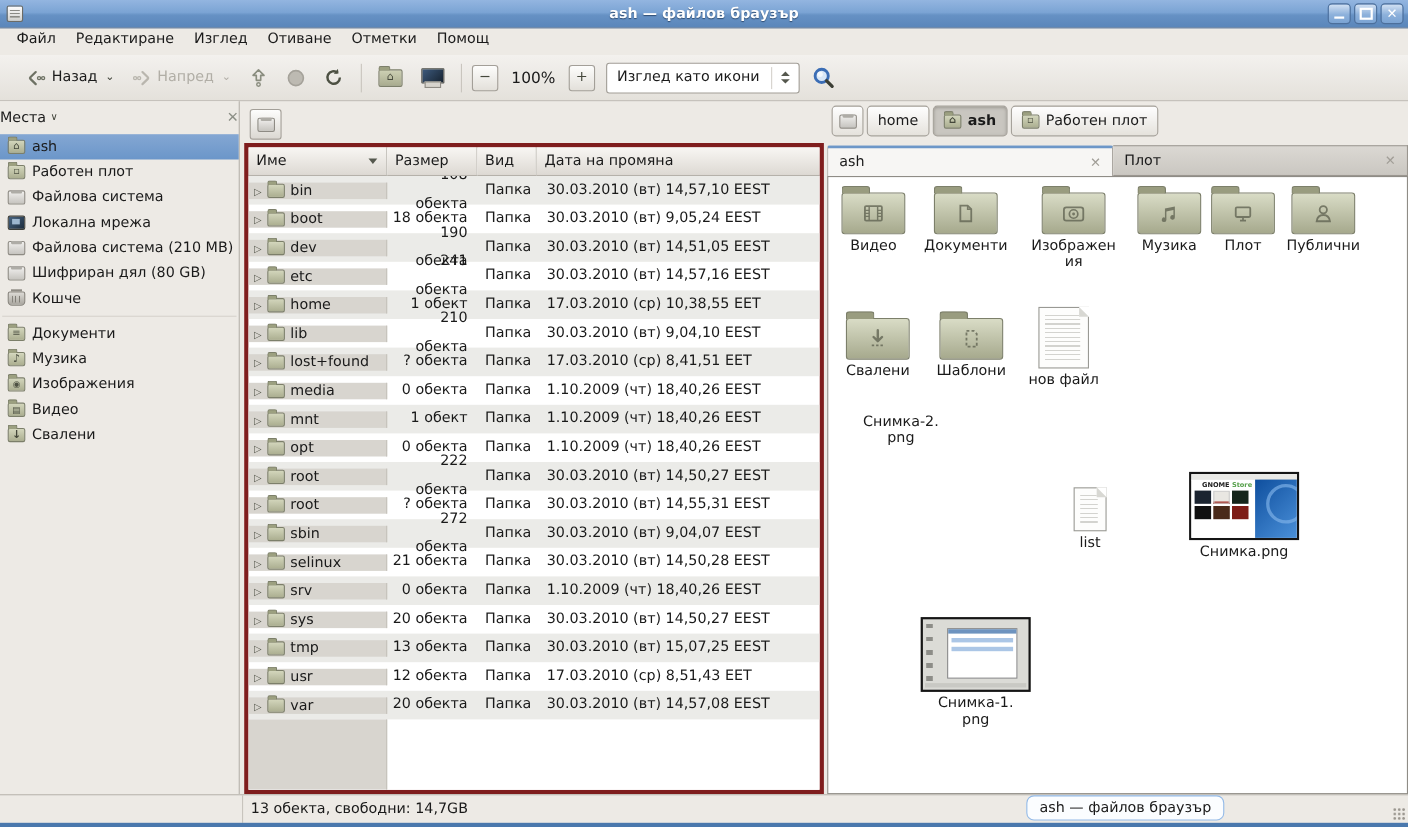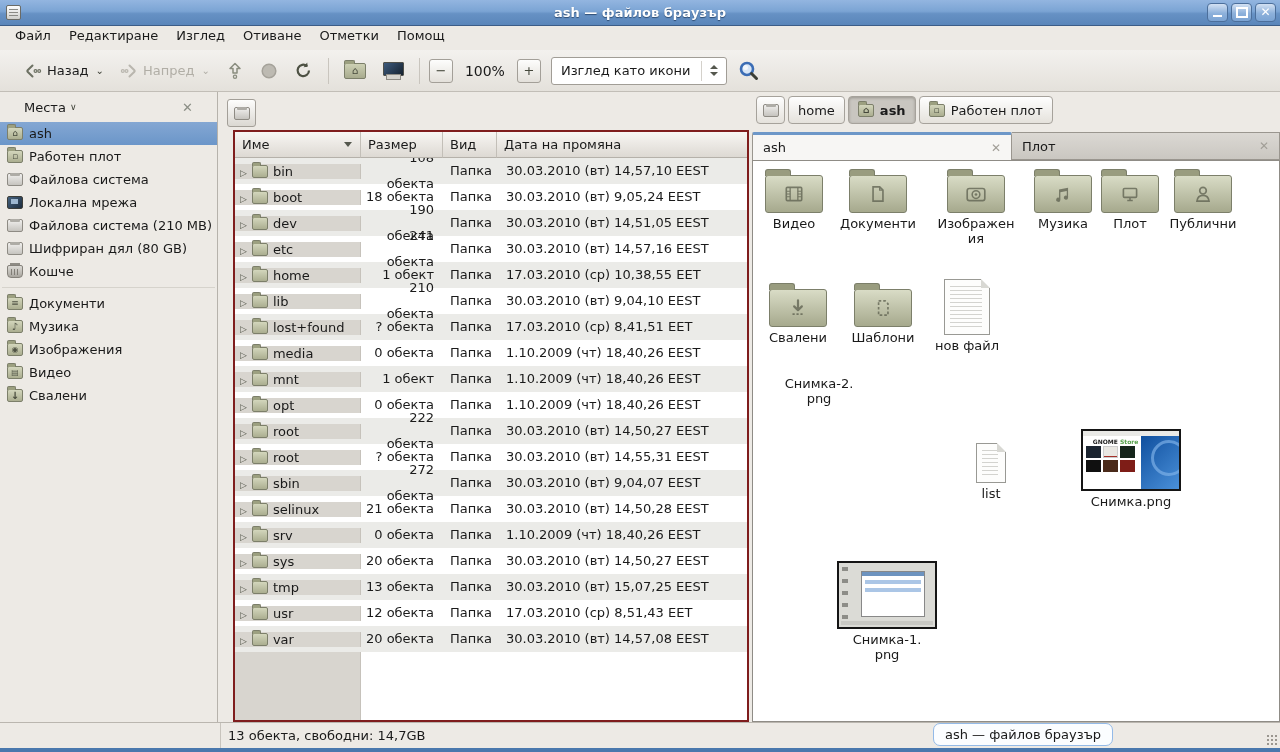--- a/index.html
+++ b/index.html
@@ -50,21 +50,21 @@
   .minifolder::after{content:"⌂";position:absolute;left:0;right:0;top:0;text-align:center;font-size:10px;line-height:14px;color:#474a3d;}
   .pcicon{width:22px;height:18px;position:relative;}
   .pcicon .scr{position:absolute;left:1px;top:0;width:19px;height:12px;background:linear-gradient(135deg,#3d5a7d,#16222f);border:1px solid #4e4f4a;border-radius:1px;}
   .pcicon .base{position:absolute;left:4px;bottom:0;width:13px;height:4px;background:#d7d4cd;border:1px solid #8e8b84;}
 
   
   .content{position:absolute;left:0;top:92px;width:100%;height:630px;}
 
   
   .sidebar{position:absolute;left:0;top:0;width:218px;height:100%;background:#edeae5;border-right:1px solid #b6b2ab;box-sizing:border-box;}
-  .side-head{height:30px;display:flex;align-items:center;padding:0 24px;gap:4px;}
+  .side-head{height:30px;display:flex;align-items:center;padding:0 0;gap:4px;}
   .side-head .chev{font-size:9px;color:#3c3f35;}
   .side-close{margin-left:auto;color:#8b8e85;font-size:13px;font-weight:bold;}
   .srow{height:23px;display:flex;align-items:center;gap:6px;padding-left:7px;}
   .srow .slbl{white-space:nowrap;}
   .srow.sel{background:linear-gradient(#84a7d3,#6b96c9);}
   .ssep{height:1px;background:#d6d3cc;margin:4px 2px;}
 
   
   .si{width:16px;height:13px;display:inline-block;position:relative;flex:none;}
   .si-folder,.si-home,.si-desktop,.si-docs,.si-music,.si-pics,.si-video,.si-down{
@@ -85,21 +85,21 @@
   .si-net::after{content:"";position:absolute;left:3px;top:2px;width:7px;height:5px;background:#9db6cf;}
   .si-trash{background:linear-gradient(#dcdad5,#a9a69f);border:1px solid #85827b;border-radius:2px 2px 4px 4px;box-sizing:border-box;}
   .si-trash::before{content:"";position:absolute;top:-3px;left:2px;right:2px;height:2px;background:#8f8c85;}
   .si-trash::after{content:"";position:absolute;left:3px;top:3px;right:3px;bottom:2px;
     background:repeating-linear-gradient(90deg,#807d76 0 1px,transparent 1px 3px);}
 
   
   .middle{position:absolute;left:222px;top:0;width:527px;height:100%;}
   .rootbtn{position:absolute;left:5px;top:7px;width:27px;height:26px;border:1px solid #a39f98;border-radius:3px;
     background:linear-gradient(#fdfdfc,#dbd8d2);display:flex;align-items:center;justify-content:center;}
-  .tree{position:absolute;left:0;top:38px;right:0;bottom:0;border:2px solid #7f1d1d;background:#ffffff;box-sizing:border-box;margin-left:11px;}
+  .tree{position:absolute;left:0;top:38px;right:0;bottom:0;border:4px solid #7f1d1d;background:#ffffff;box-sizing:border-box;}
   .thead{height:26px;display:flex;}
   .hcell{background:linear-gradient(#f8f6f3,#ddd9d3);border-right:1px solid #c3bfb8;border-bottom:1px solid #b5b1aa;
     box-sizing:border-box;display:flex;align-items:center;padding-left:7px;font-size:13px;}
   .h-name{width:126px;}
   .h-size{width:82px;}
   .h-type{width:54px;}
   .h-date{flex:1;border-right:none;}
   .sortv{margin-left:auto;margin-right:8px;width:0;height:0;border-left:4px solid transparent;border-right:4px solid transparent;border-top:5px solid #55584e;}
   .tbody{position:absolute;left:0;top:26px;right:0;bottom:0;background:#fff;overflow:hidden;}
   .trow{height:26px;display:flex;align-items:center;}

